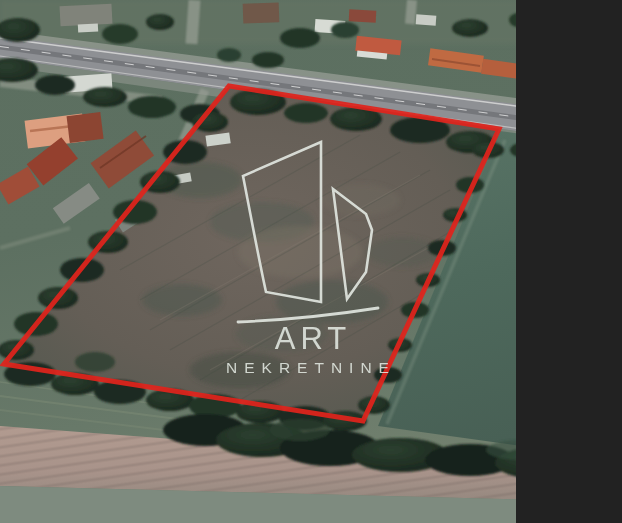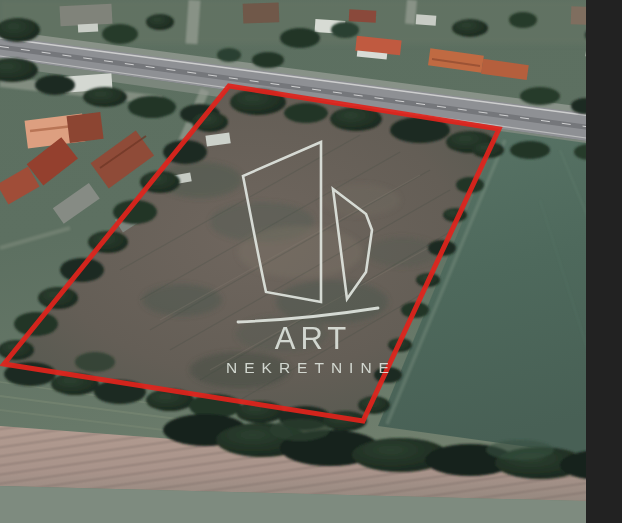--- a/index.html
+++ b/index.html
@@ -1,18 +1,18 @@
 <!DOCTYPE html>
 <html><head>
 <meta charset="utf-8">
 <style>
   html,body{margin:0;padding:0;background:#222;}
   #stage{
     position:relative;
-    width:586px;height:523px;
+    width:516px;height:523px;
     overflow:hidden;
     font-family:"Liberation Sans", sans-serif;
   }
   #stage svg{display:block;}
   .logo-text{
     fill:#dfe5de;
     font-family:"Liberation Sans", sans-serif;
   }
 </style>
 </head>

